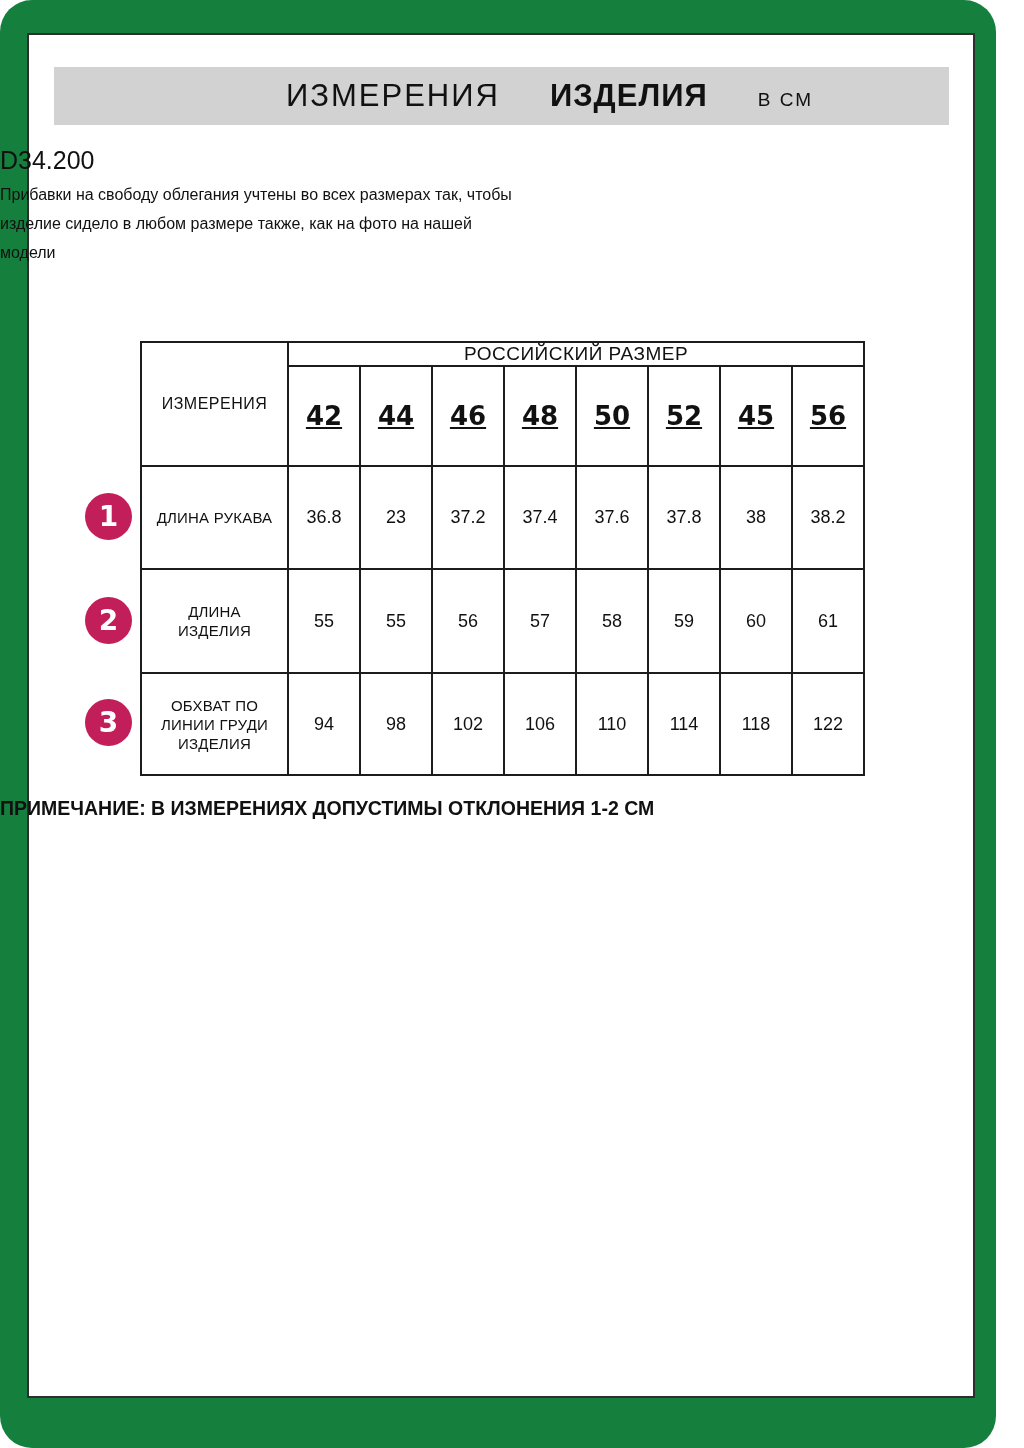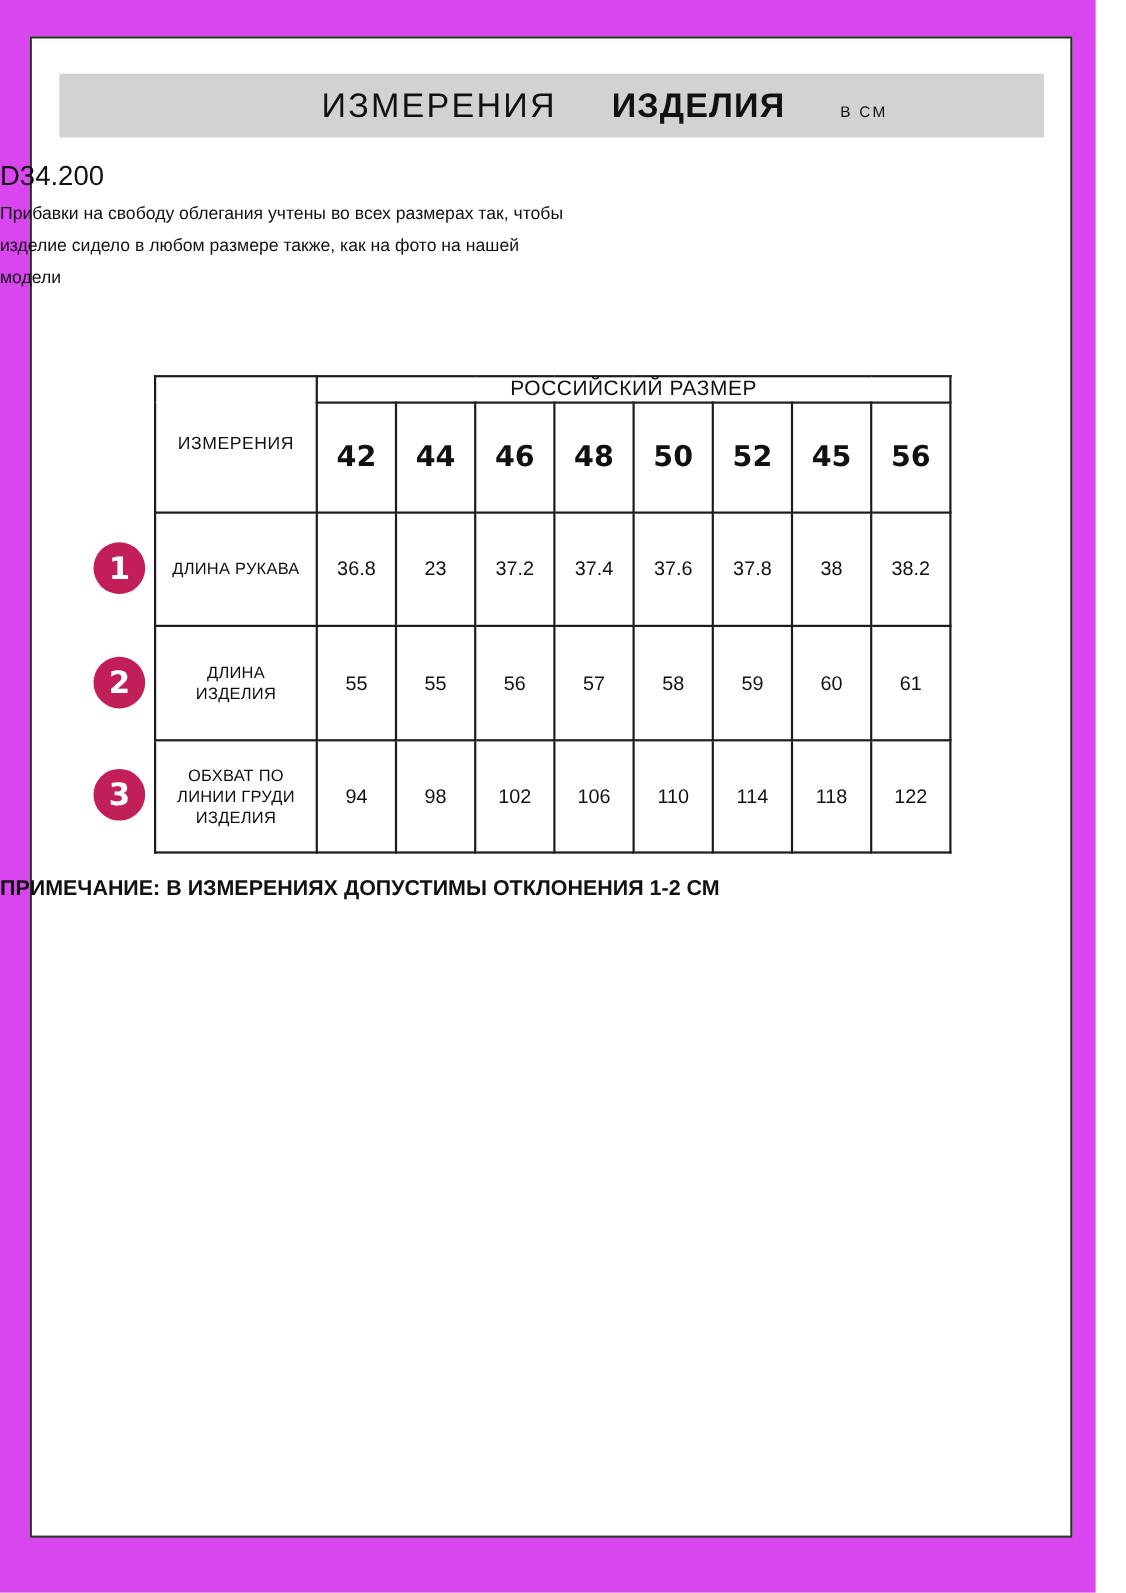--- a/index.html
+++ b/index.html
@@ -1,32 +1,33 @@
 <!DOCTYPE html>
 <html><head>
 <meta charset="utf-8">
 <style>
   html, body { margin:0; padding:0; background:#ffffff; }
   .page {
-    position:relative; width:996px; height:1448px; background:#d946ef;
+    position:relative; width:996px; height:1448px; background:#15803d;
     font-family:"Liberation Sans", sans-serif; color:#111;
     overflow:hidden;
+    border-radius:32px;
   }
   .frame {
     position:absolute; left:27px; top:33px; width:948px; height:1365px;
     border:2px solid #2e2e2e; box-sizing:border-box; background:#ffffff;
   }
   .band {
     position:absolute; left:54px; top:67px; width:895px; height:58px;
     background:#d2d2d2; display:flex; align-items:center; justify-content:center;
   }
   .band-inner { display:flex; gap:50px; align-items:baseline; transform:translateX(48px); }
   .band .t1 { font-size:31px; letter-spacing:2px; font-weight:400; }
   .band .t2 { font-size:31px; letter-spacing:1px; font-weight:700; }
-  .band .t3 { font-size:14px; letter-spacing:2px; font-weight:400; }
+  .band .t3 { font-size:19px; letter-spacing:2px; font-weight:400; }
 
   .article {
     position:absolute; left:0; top:146px; width:1000px;
     text-align:left; font-size:25px;
   }
   .desc {
     position:absolute; left:0; top:180px; width:1000px;
     text-align:left; font-size:16px; line-height:29px; white-space:pre-line;
   }
 
@@ -41,20 +42,21 @@
   }
   .col-label { width:147px; }
   .col-size  { width:72px; }
   tr.hdr-group { height:24px; }
   th.corner  { font-size:16px; letter-spacing:0.5px; }
   th.sizehdr { font-size:19px; letter-spacing:0.5px; }
   tr.hdr-sizes { height:100px; }
   tr.hdr-sizes th {
     font-size:26px; font-weight:700;
     font-family:"DejaVu Sans", sans-serif;
+    text-decoration:underline;
   }
   tr.r1 { height:103px;padding-left:16px; } tr.r2 { height:104px; } tr.r3 { height:102px; }
   td.label { font-size:15px; line-height:19px; white-space:pre-line; letter-spacing:0.2px; }
   td.val   { font-size:18px; }
 
   .badge {
     position:absolute; width:47px; height:47px; border-radius:50%;
     background:#c21e5a; color:#ffffff;
     display:flex; align-items:center; justify-content:center;
     font-family:"DejaVu Sans", sans-serif; font-weight:700; font-size:28px;

